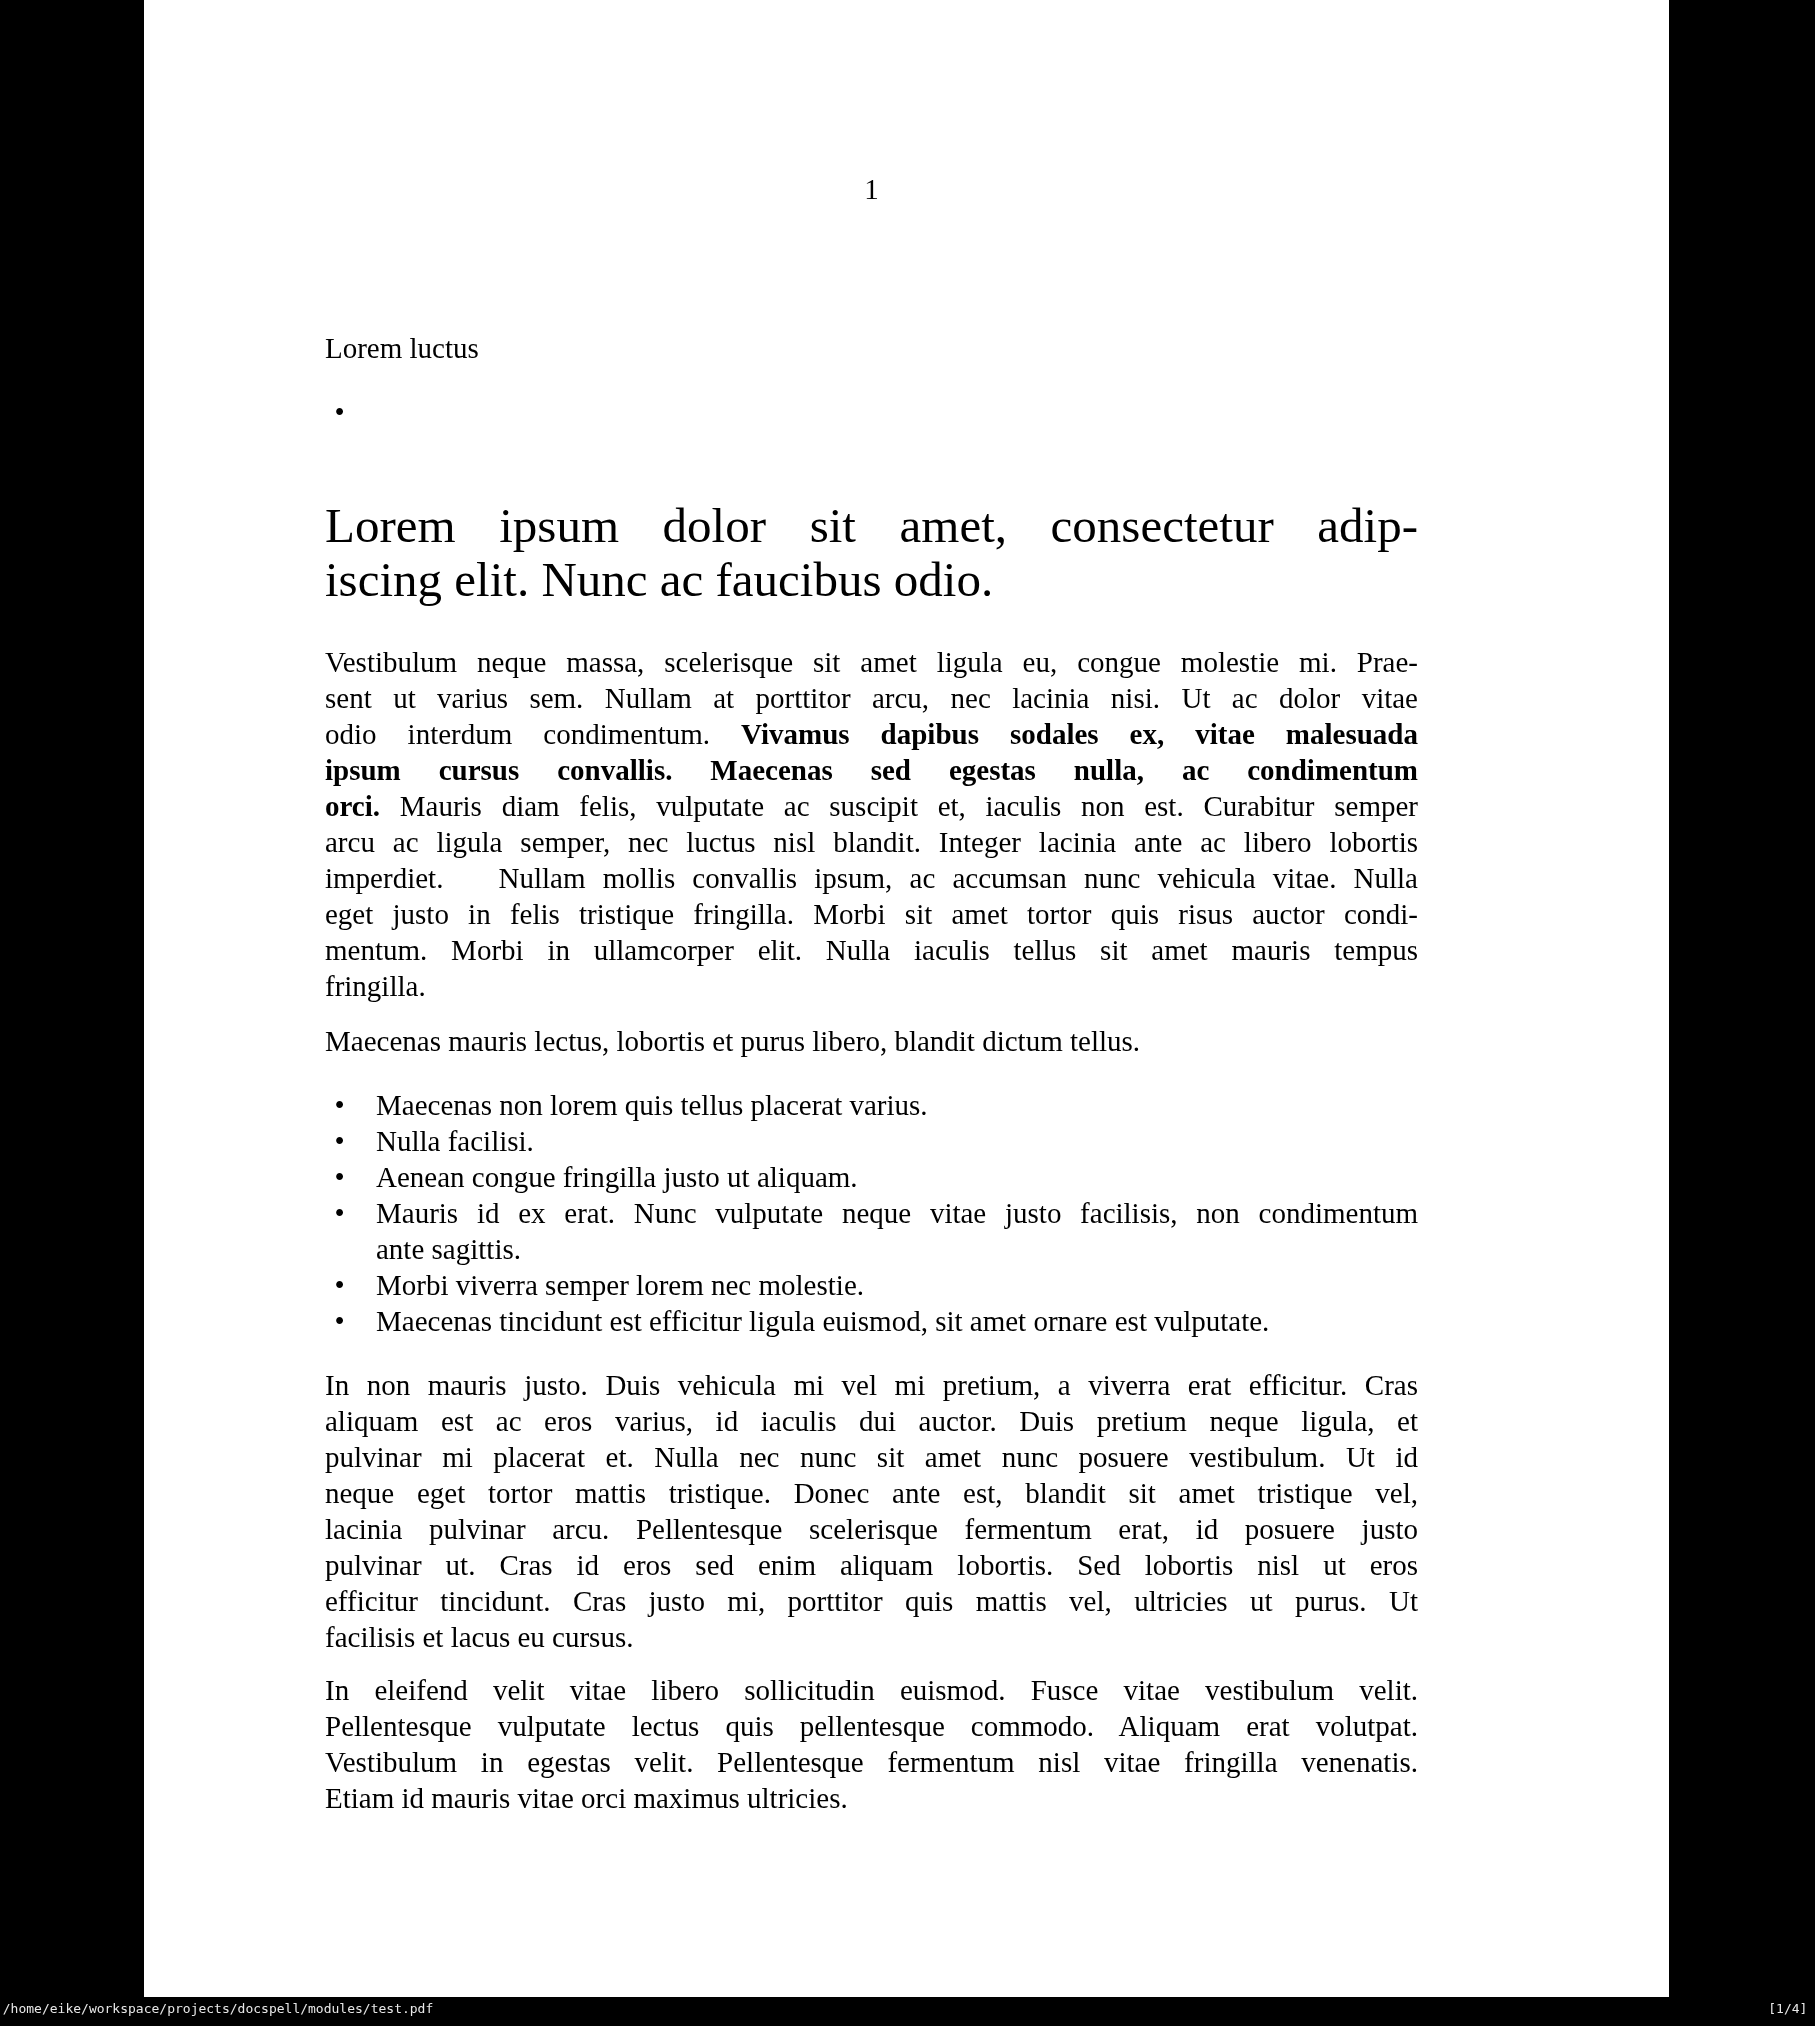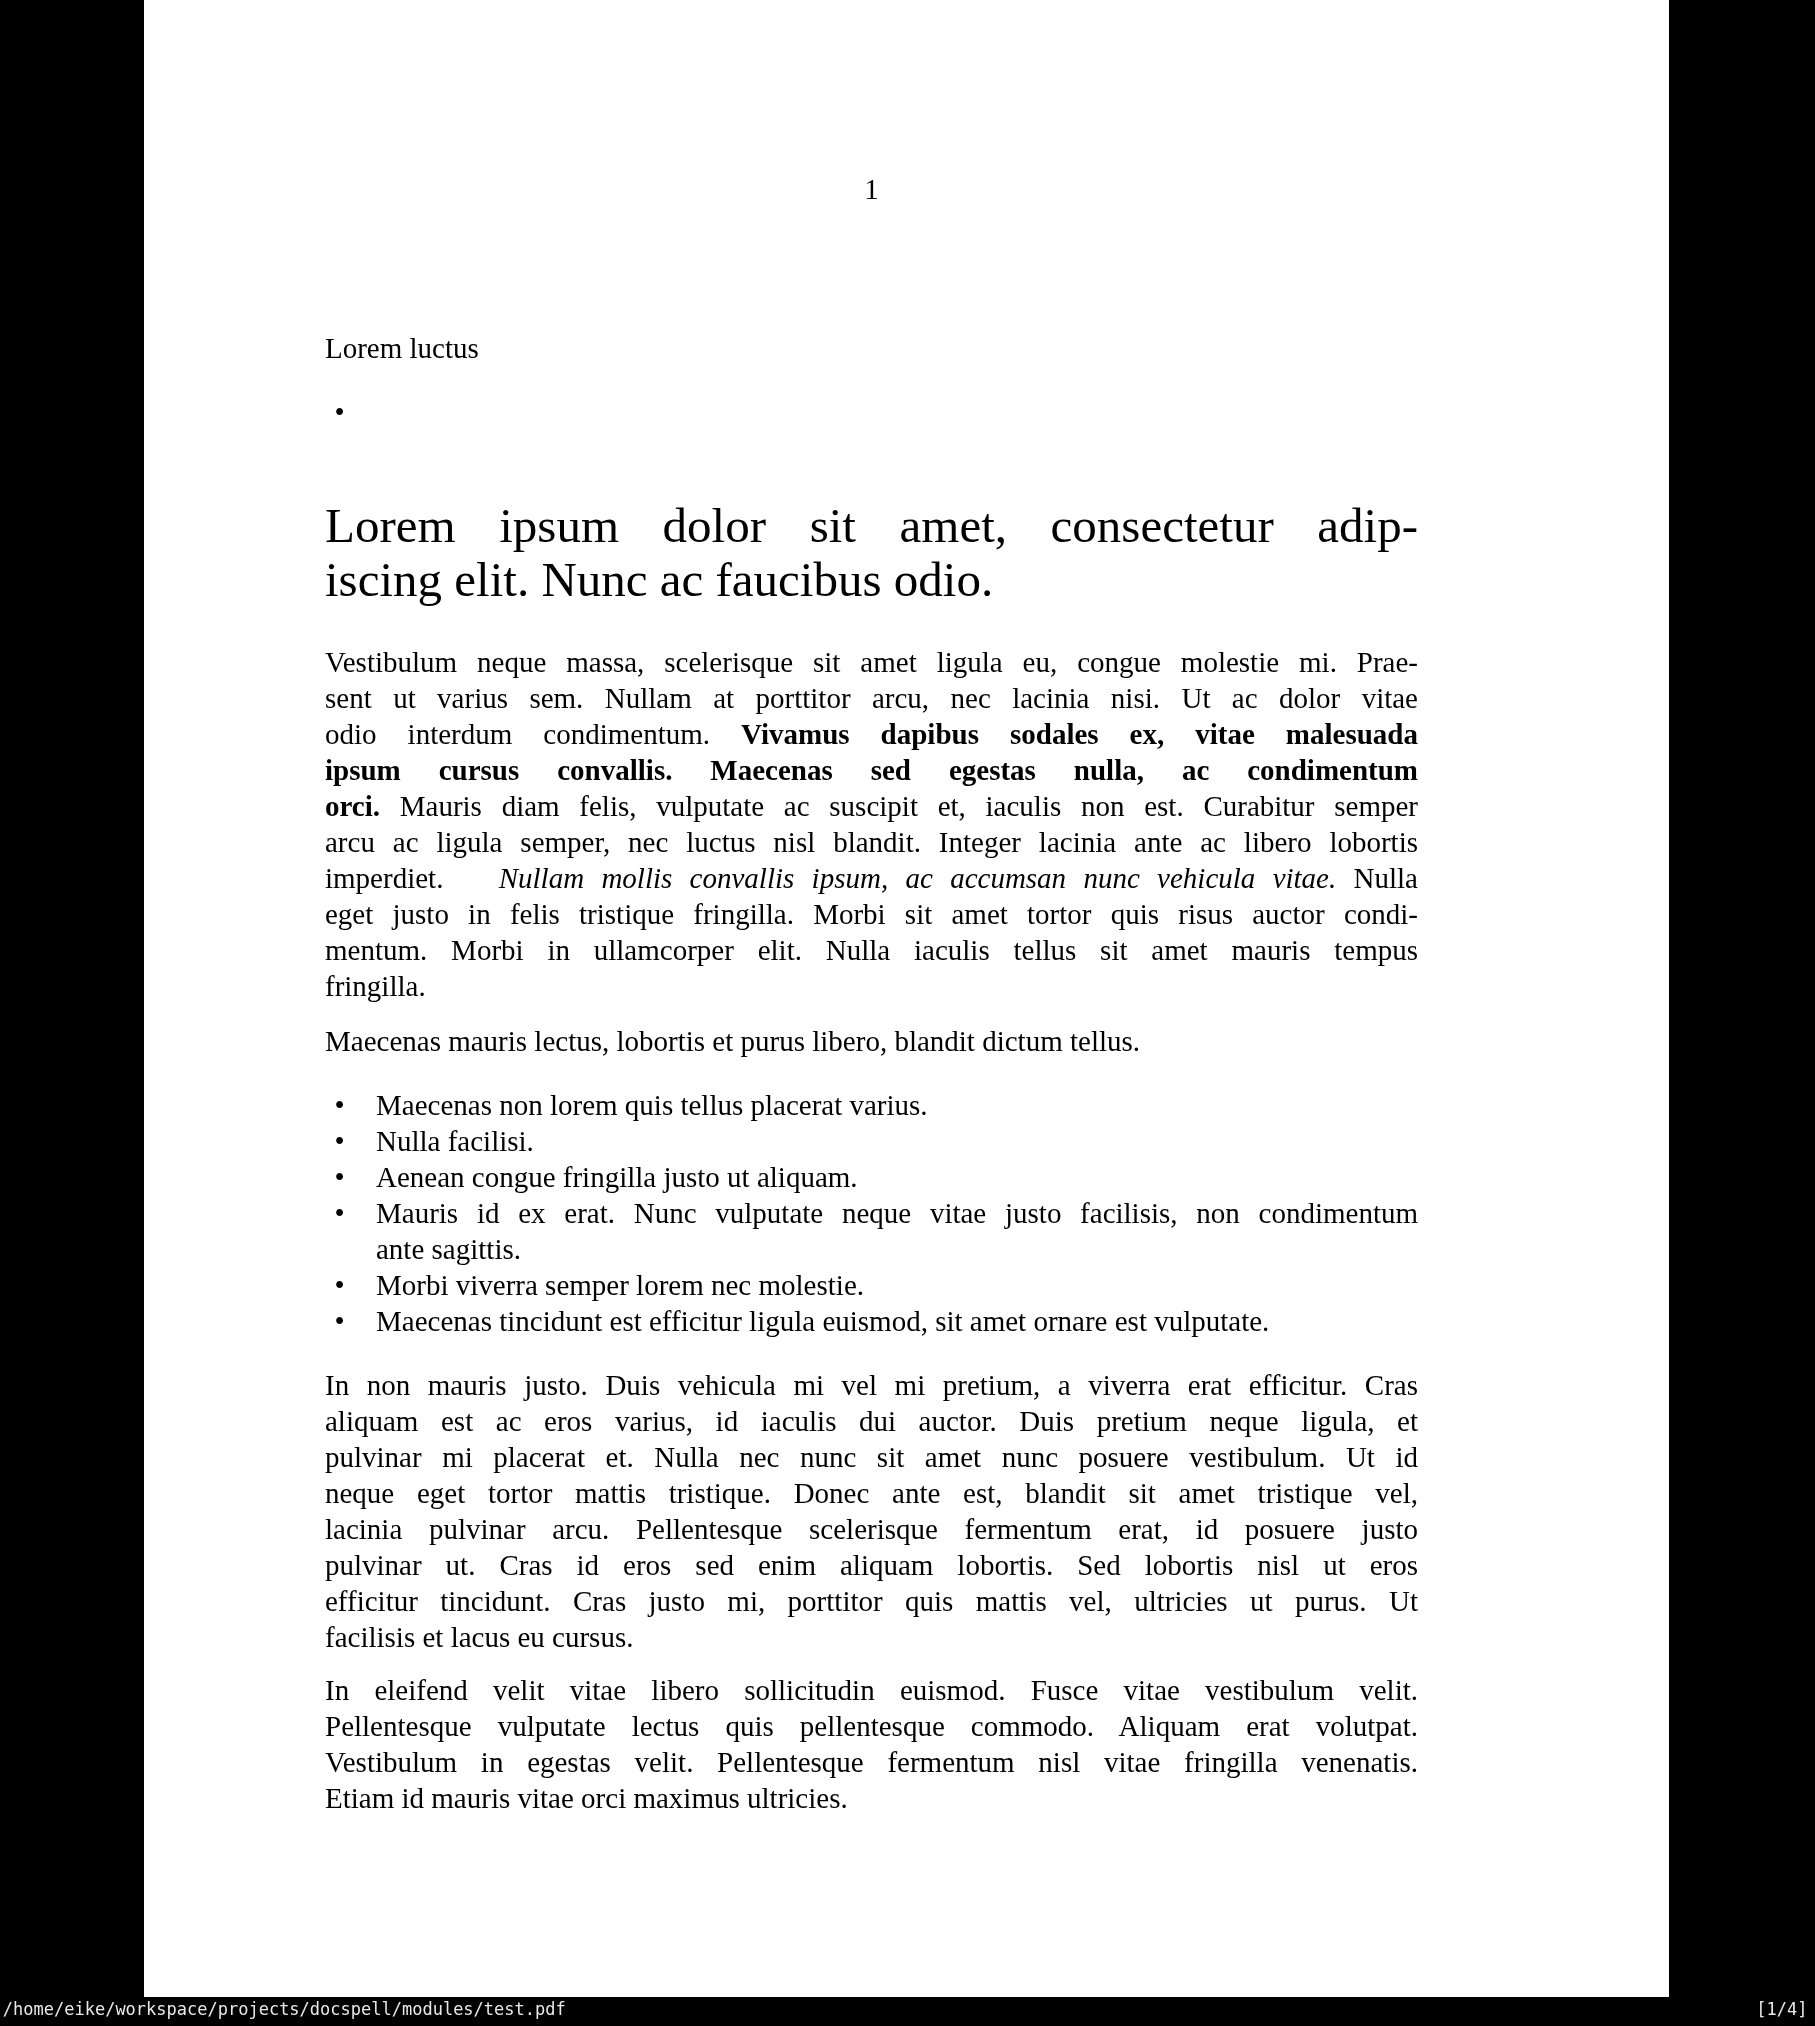--- a/index.html
+++ b/index.html
@@ -17,21 +17,21 @@
     color:#000;
   }
   .textcol{
     position:absolute;left:181px;width:1093px;
   }
   .body-text{font-size:29px;line-height:36px;}
   .line{text-align:justify;text-align-last:justify;}
   .line.end{text-align-last:left;}
   .seg-n{font-weight:normal;font-style:normal;}
   .seg-b{font-weight:bold;font-style:normal;}
-  .seg-i{font-style:italic;font-weight:normal;margin-left:38px;}
+  .seg-i{font-weight:normal;margin-left:38px;}
   .pageno{top:171px;text-align:center;text-align-last:center;}
   .lead{top:330px;}
   .lonebullet{top:394px;padding-left:9.5px;box-sizing:border-box;}
   .heading{
     top:499px;
     font-size:49px;line-height:54px;
     font-weight:normal;margin:0;
   }
   .para1{top:644px;}
   .para2{top:1023px;}
@@ -41,21 +41,21 @@
   .bullet-item{position:relative;padding-left:51px;}
   .bullet-item .bullet{
     position:absolute;left:9.5px;top:0;
   }
   .statusbar{
     position:absolute;left:0;bottom:0;
     width:100%;height:29px;
     background:#000;
     color:#e8e8e8;
     font-family:"DejaVu Sans Mono","Liberation Mono",monospace;
-    font-size:17px;line-height:24.6px;
+    font-size:13px;line-height:24.6px;
   }
   .statusbar .path{position:absolute;left:2.8px;top:0;white-space:pre;}
   .statusbar .pages{position:absolute;right:7.6px;top:0;white-space:pre;}
 </style>
 </head>
 <body>
 
 <div class="page">
 
   <div class="textcol body-text pageno">1</div>

